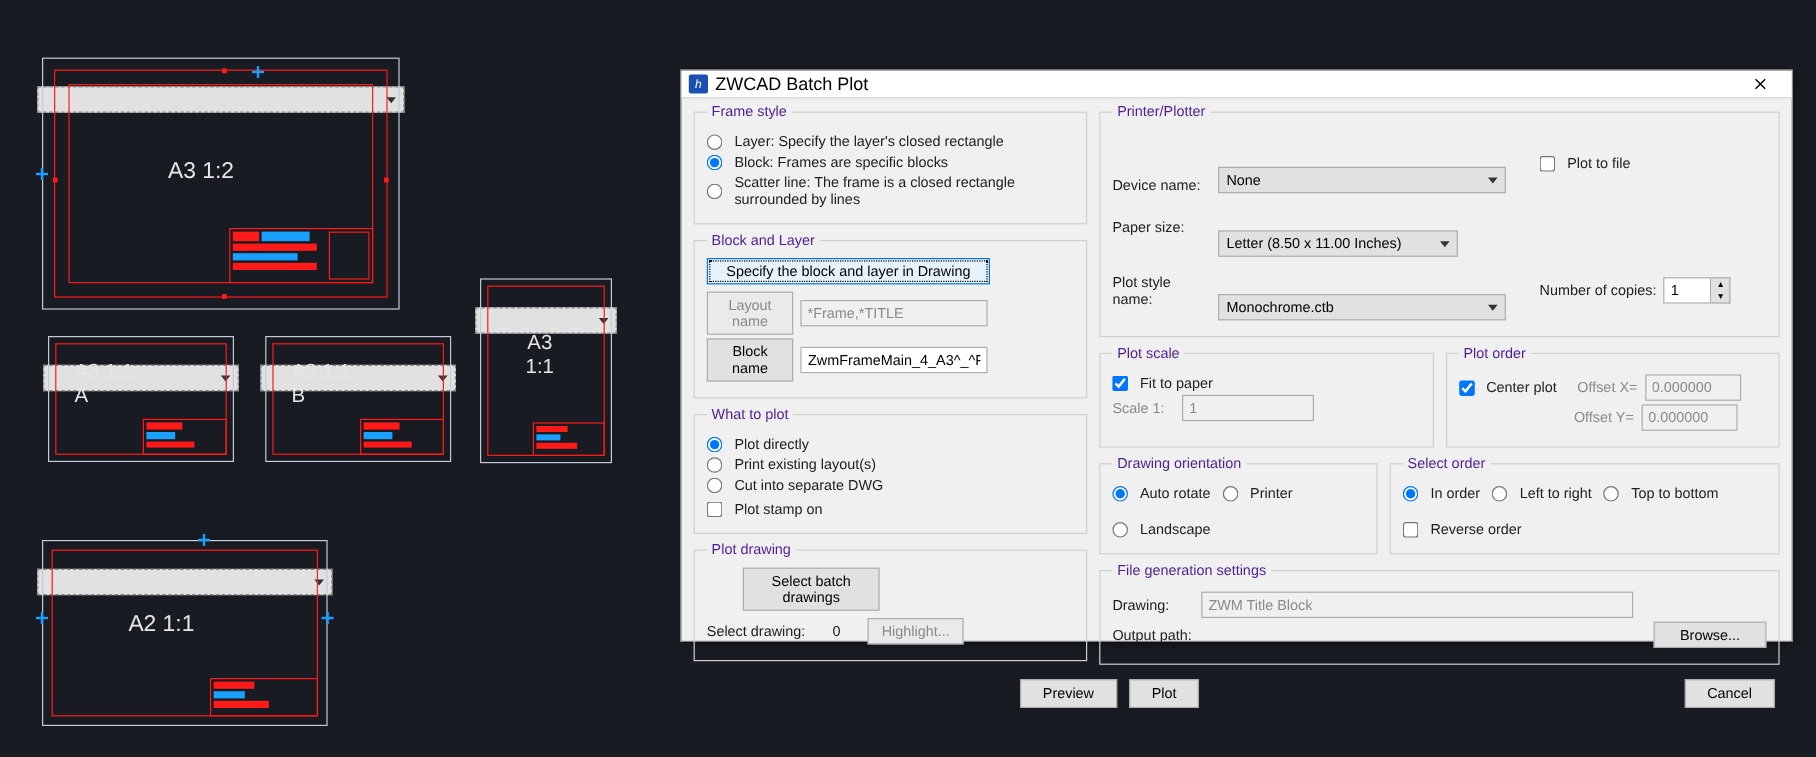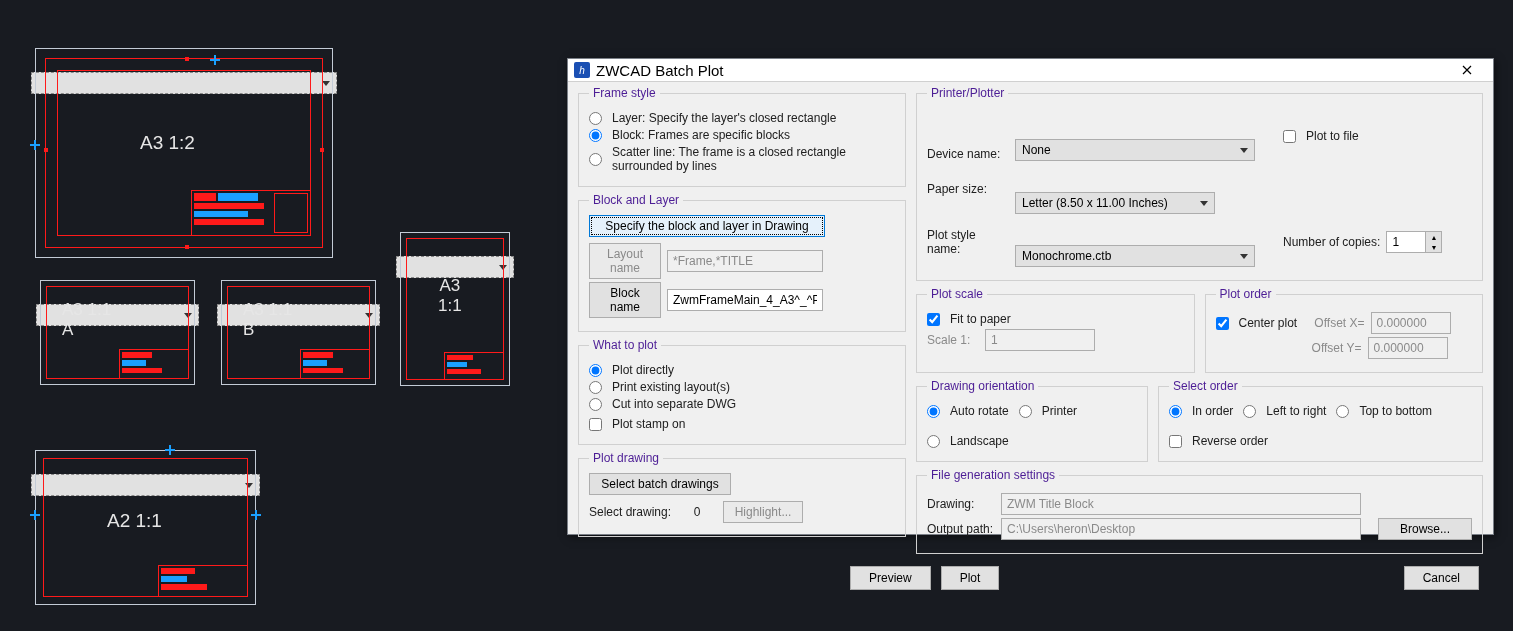--- a/index.html
+++ b/index.html
@@ -263,21 +263,21 @@
     <div class="redzone" style="left:6px; top:6px; right:6px; bottom:6px;"></div>
     <div class="label" style="left:38px; top:44px; font-size:17px; text-align:center;">A3
 1:1</div>
     <div class="tblock" style="right:6px; bottom:6px; width:60px; height:28px;">
       <div class="bar-red" style="left:2px;top:2px;width:26px;height:5px;"></div>
       <div class="bar-blue" style="left:2px;top:9px;width:20px;height:5px;"></div>
       <div class="bar-red" style="left:2px;top:16px;width:34px;height:5px;"></div>
     </div>
   </div>
 
-  <div class="frame" style="left:35px; top:450px; width:221px; height:155px;">
+  <div class="frame" style="left:35px; top:450px; width:238px; height:155px;">
     <div class="sel"></div>
       <div class="outer"></div>
     <div class="redzone" style="left:8px; top:8px; right:8px; bottom:8px;"></div>
     <div class="mark" style="left:130px; top:-5px;"></div>
     <div class="mark" style="left:-5px; top:60px;"></div>
     <div class="mark" style="right:-5px; top:60px;"></div>
     <div class="label" style="left:72px; top:60px;">A2 1:1</div>
     <div class="tblock" style="right:8px; bottom:8px; width:90px; height:32px;">
       <div class="bar-red" style="left:2px;top:2px;width:34px;height:6px;"></div>
       <div class="bar-blue" style="left:2px;top:10px;width:26px;height:6px;"></div>
@@ -345,21 +345,21 @@
             <span class="lbl">Cut into separate DWG</span>
           </div>
         <div class="row" style="margin-top:6px;">
             <input type="checkbox" style="">
             <span class="lbl">Plot stamp on</span>
           </div>
       </fieldset>
 
       <fieldset>
         <legend>Plot drawing</legend>
-        <div class="btn" style="width:142px;">Select batch drawings</div>
+        <div class="btn" style="width:114px;margin-left:30px;">Select batch drawings</div>
         <div class="row" style="margin-top:6px;">
           <span class="lbl">Select drawing:</span>
           <span class="lbl" style="width:40px;text-align:center;">0</span>
           <div class="btn dis" style="width:80px;">Highlight...</div>
         </div>
       </fieldset>
     </div>
 
     <div class="col-right">
 
@@ -467,21 +467,20 @@
       </div>
 
       <fieldset>
         <legend>File generation settings</legend>
         <div class="row">
           <span class="lbl" style="width:68px;">Drawing:</span>
           <input class="txt dis" style="width: 360px;" readonly="" value="ZWM Title Block">
         </div>
         <div class="row">
           <span class="lbl" style="width:68px;">Output path:</span>
-          <input class="txt dis" style="width: 360px;" readonly="" value="C:\Users\heron\Desktop">
           <span style="flex:1"></span>
           <div class="btn" style="width:94px;">Browse...</div>
         </div>
       </fieldset>
     </div>
   </div>
 
   <div class="footer">
     <span style="width:258px;"></span>
     <div class="btn big">Preview</div>

